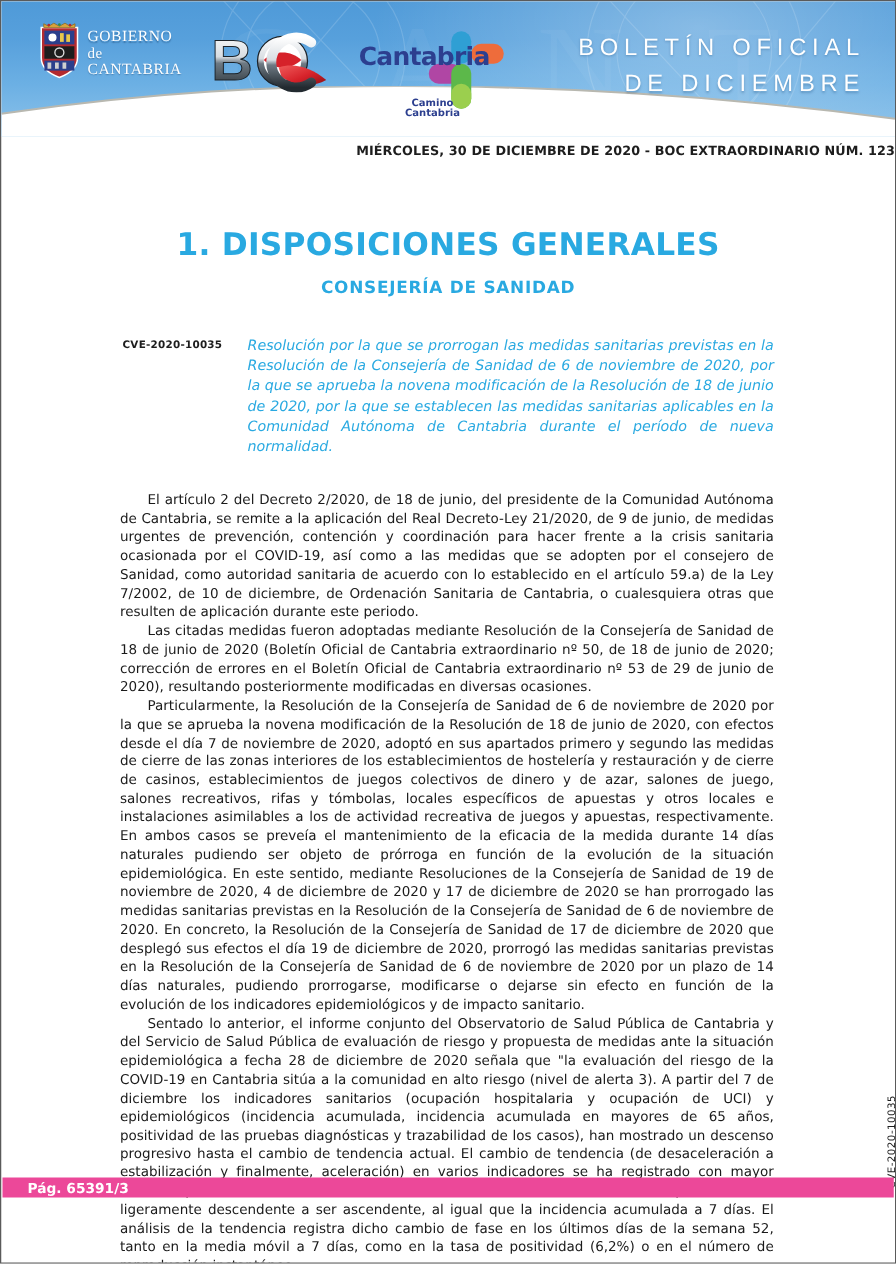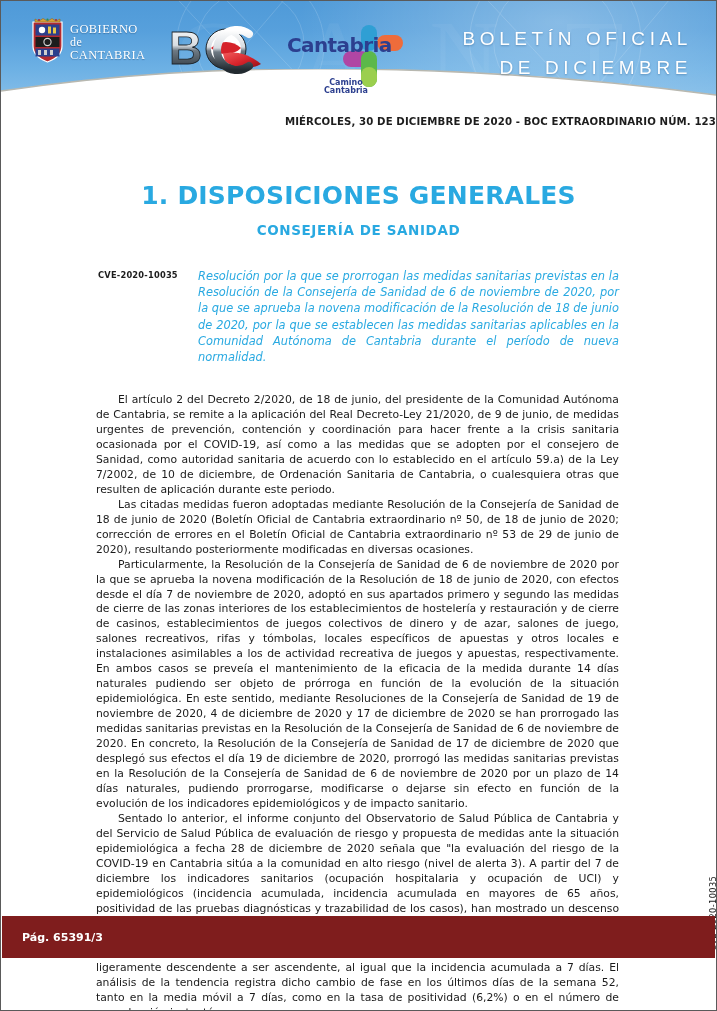--- a/index.html
+++ b/index.html
@@ -223,22 +223,22 @@
     color: #1d1d1d;
     letter-spacing: 0.4px;
   }
 
   
   .footer-bar {
     position: absolute;
     left: 1px;
     right: 1px;
     bottom: 52px;
-    height: 42px;
-    background: #7f1d1d;
+    height: 16px;
+    background: #ec4899;
     display: flex;
     align-items: center;
     color: #ffffff;
     font-family: "DejaVu Sans", sans-serif;
     font-size: 11px;
     font-weight: bold;
   }
   .footer-left  { flex: 0 0 auto; padding-left: 20px; }
   .footer-mid   { flex: 1 1 auto; text-align: center; }
   .footer-right { flex: 0 0 auto; padding-right: 32px; }

